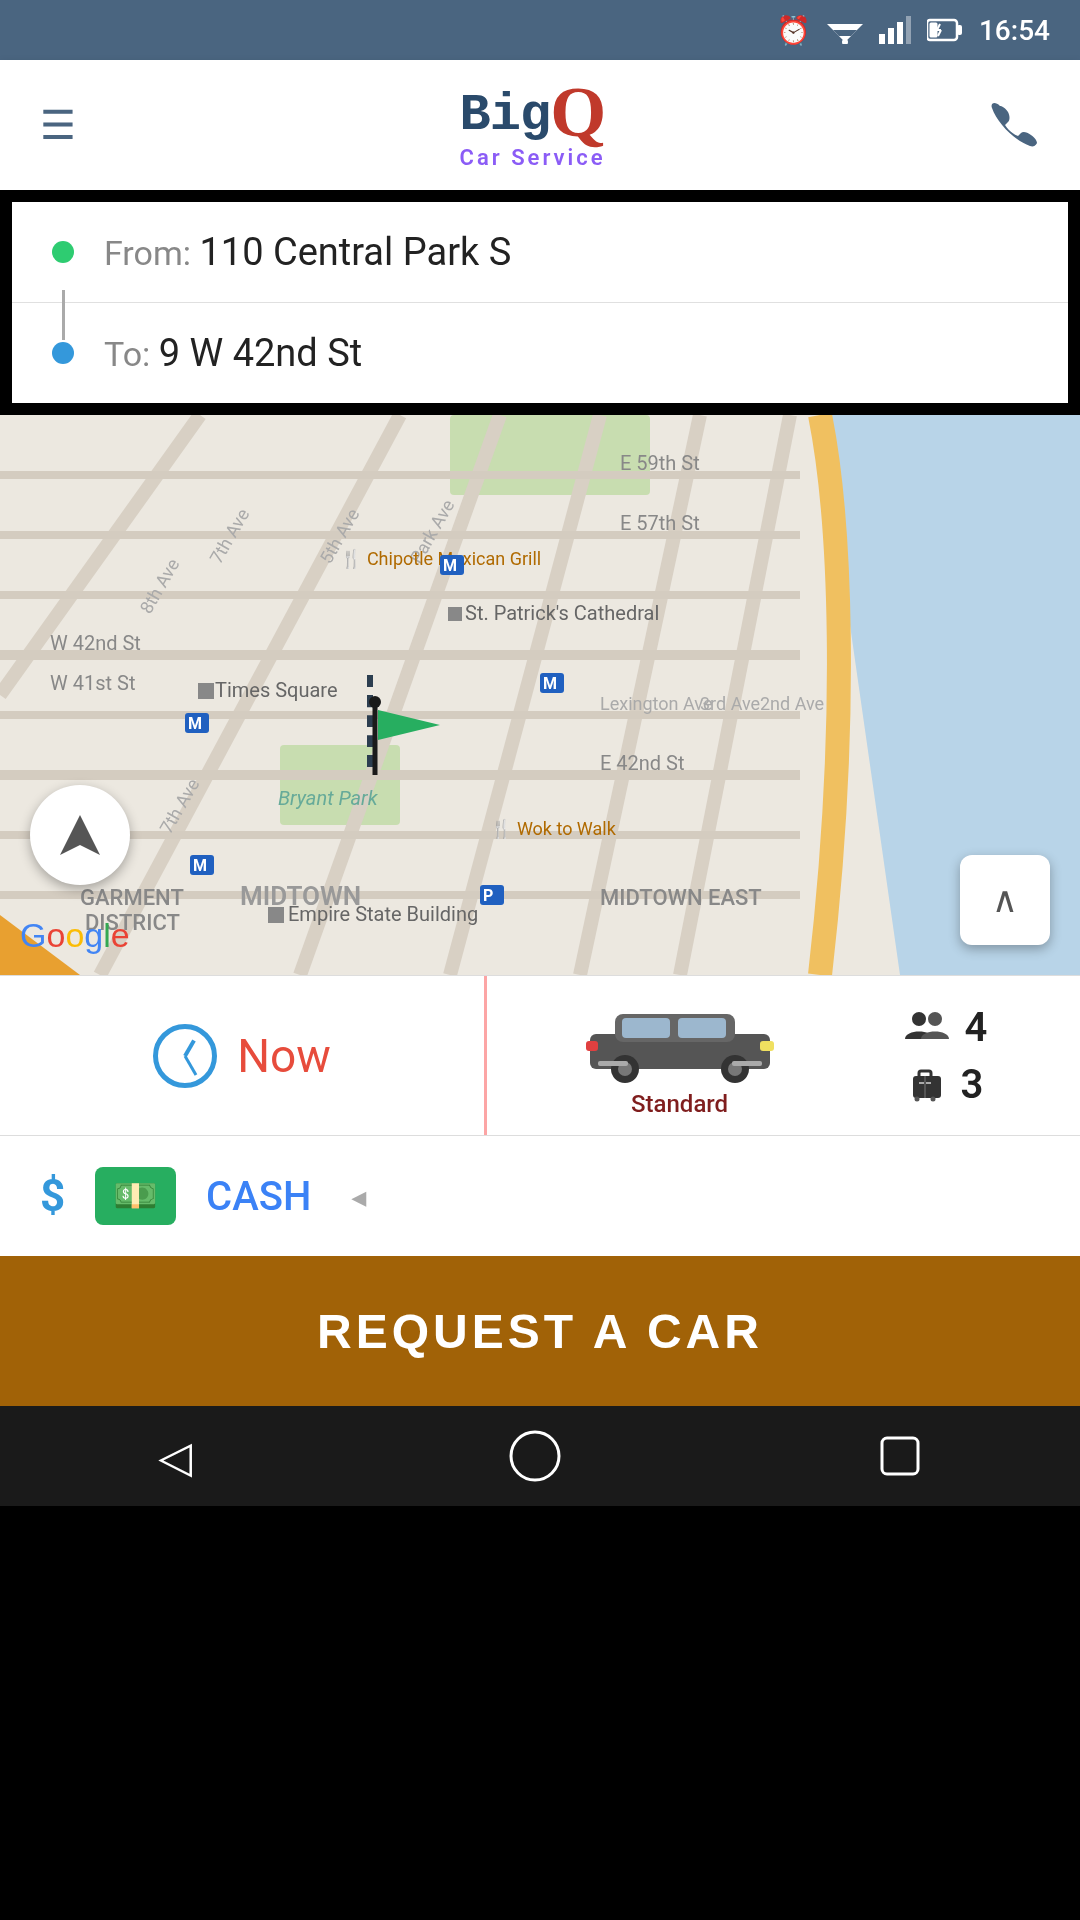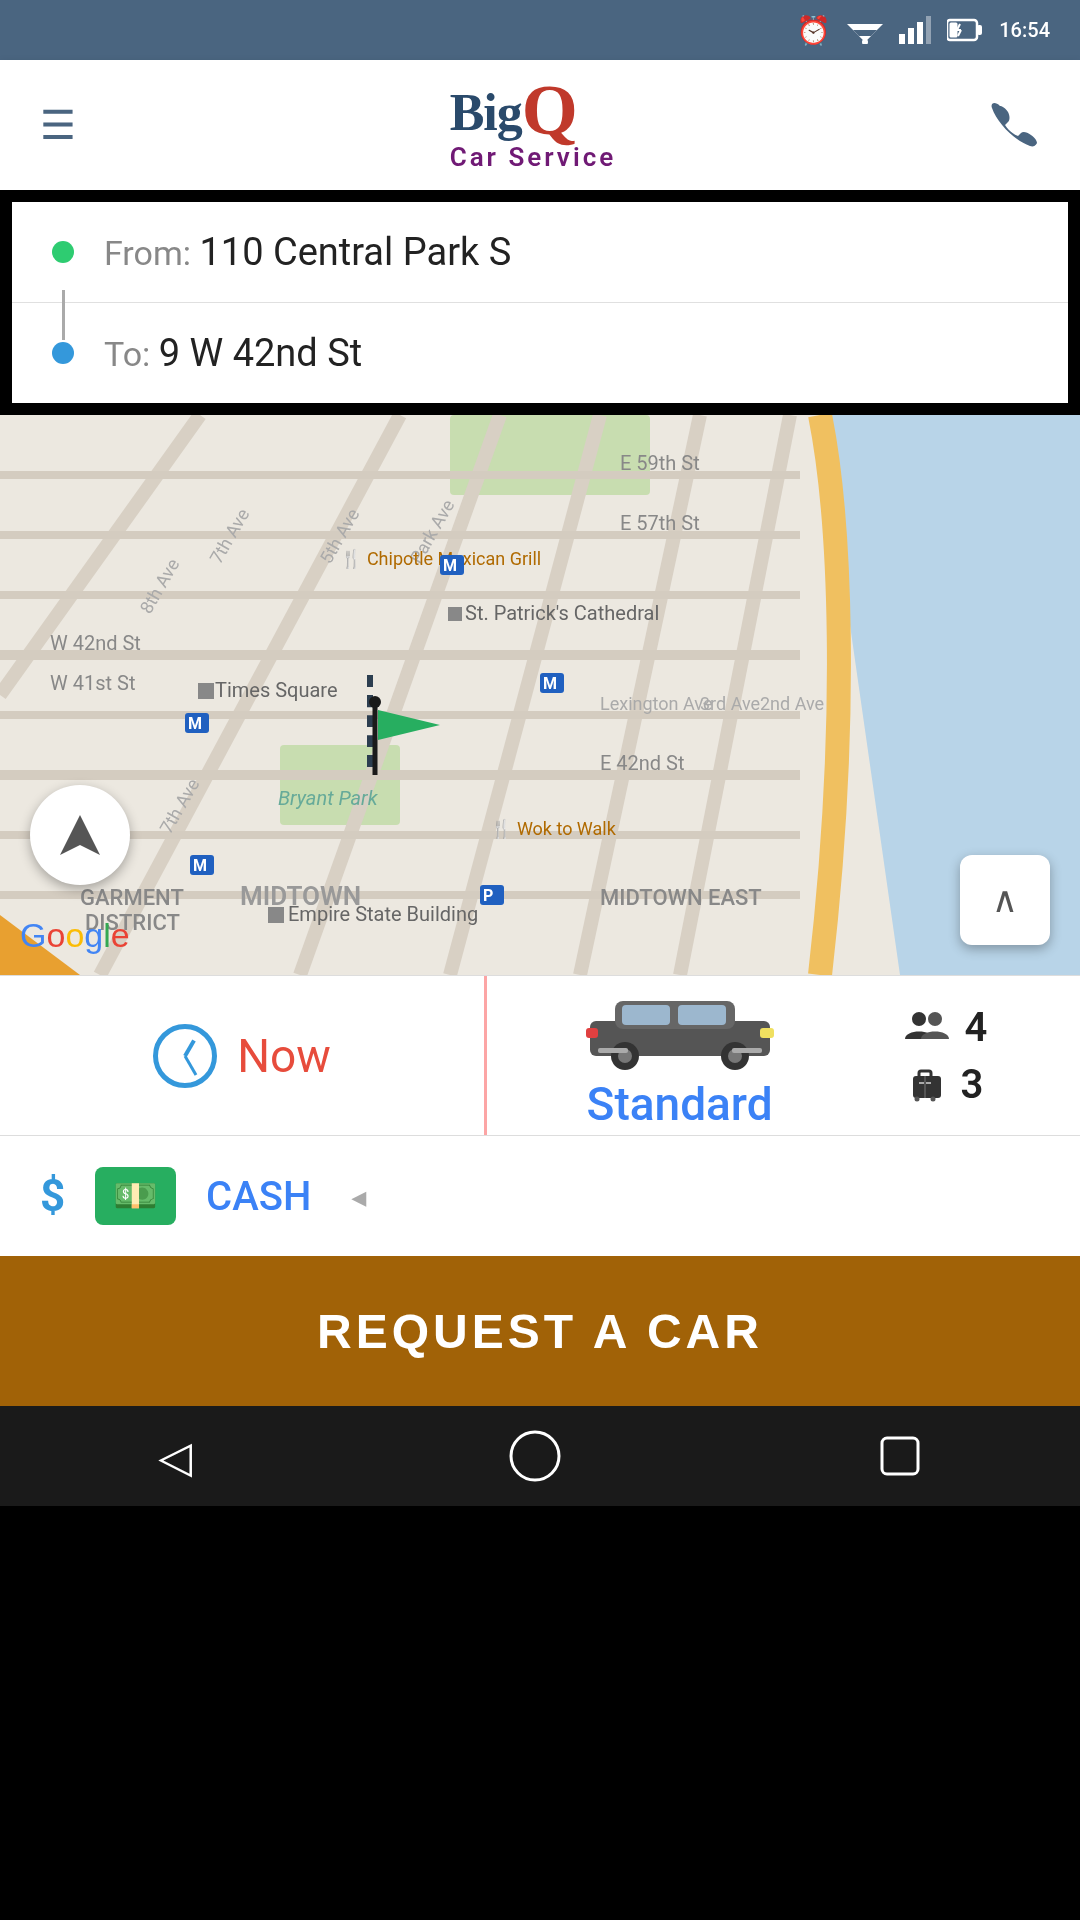--- a/index.html
+++ b/index.html
@@ -11,39 +11,39 @@
       width: 100%;
       height: 60px;
       background: #4a6580;
       display: flex;
       align-items: center;
       justify-content: flex-end;
       padding: 0 30px;
       gap: 18px;
     }
     .status-bar-icons { display: flex; align-items: center; gap: 16px; }
-    .status-bar span { color: white; font-size: 20px; }
+    .status-bar span { color: white; font-size: 28px; }
     .status-time { color: white; font-size: 32px; font-weight: 500; }
 
     
     .app-header {
       width: 100%;
       height: 130px;
       background: white;
       display: flex;
       align-items: center;
       justify-content: space-between;
       padding: 0 40px;
       box-shadow: 0 2px 8px rgba(0,0,0,0.1);
       position: relative;
       z-index: 10;
     }
     .hamburger-icon { font-size: 40px; color: #4a6580; cursor: pointer; }
     .logo-container { display: flex; align-items: center; gap: 4px; }
-    .logo-text-big { font-size: 52px; font-weight: 700; color: #2a4a6b; font-family: Liberation Serif, serif; letter-spacing: -1px; }
+    .logo-text-big { font-size: 52px; font-weight: 700; color: #2a4a6b; font-family: Liberation Mono, monospace; letter-spacing: -1px; }
     .logo-text-q { font-size: 70px; font-weight: 900; color: #c0392b; font-family: Georgia, serif; line-height: 1; }
     .logo-text-car { font-size: 26px; color: #2a4a6b; font-weight: 600; letter-spacing: 2px; }
     .logo-subtext { display: flex; flex-direction: column; align-items: flex-start; }
     .logo-row { display: flex; align-items: flex-end; }
 
     
     .location-panel {
       background: white;
       margin: 12px;
       padding: 0;
@@ -194,21 +194,21 @@
     .car-section {
       flex: 1.2;
       display: flex;
       align-items: center;
       justify-content: space-around;
       padding: 20px 30px;
     }
     .car-info { display: flex; flex-direction: column; gap: 10px; }
     .car-stat { display: flex; align-items: center; gap: 16px; }
     .car-stat-num { font-size: 40px; font-weight: 600; color: #222; }
-    .car-label { font-size: 46px; color: #3b82f6; font-weight: 500; text-align: center; }
+    .car-label { font-size: 24px; color: #7f1d1d; font-weight: 500; text-align: center; }
     .car-column { display: flex; flex-direction: column; align-items: center; gap: 6px; }
 
     
     .payment-row {
       display: flex;
       align-items: center;
       padding: 30px 40px;
       gap: 30px;
       height: 120px;
     }
@@ -287,21 +287,21 @@
     <span>☰</span>
   </div>
 
   <div class="logo-container">
     <div class="logo-row">
       <div class="logo-subtext">
         <div style="display:flex; align-items:flex-end;">
           <span class="logo-text-big">Big</span>
           <span class="logo-text-q" style="color:#c0392b; font-size:72px; font-family:Georgia,serif; font-weight:900; line-height:0.9;">Q</span>
         </div>
-        <span class="logo-text-car" style="font-size:26px; letter-spacing:3px; color:#701a75; font-weight:600;">Car Service</span>
+        <span class="logo-text-car" style="font-size:22px; letter-spacing:3px; color:#8b5cf6; font-weight:600;">Car Service</span>
       </div>
     </div>
   </div>
 
   <div>
     <svg width="50" height="50" viewBox="0 0 50 50" fill="none">
       <path d="M10 8 C10 8 14 8 18 14 C20 18 20 22 18 24 L15 27 C15 27 20 35 28 38 L31 35 C33 33 37 34 41 37 C47 41 47 45 47 45 C47 45 45 50 40 48 C25 43 7 25 2 10 C0 5 5 3 10 8 Z" fill="#4a6580"></path>
     </svg>
   </div>
 </div>

